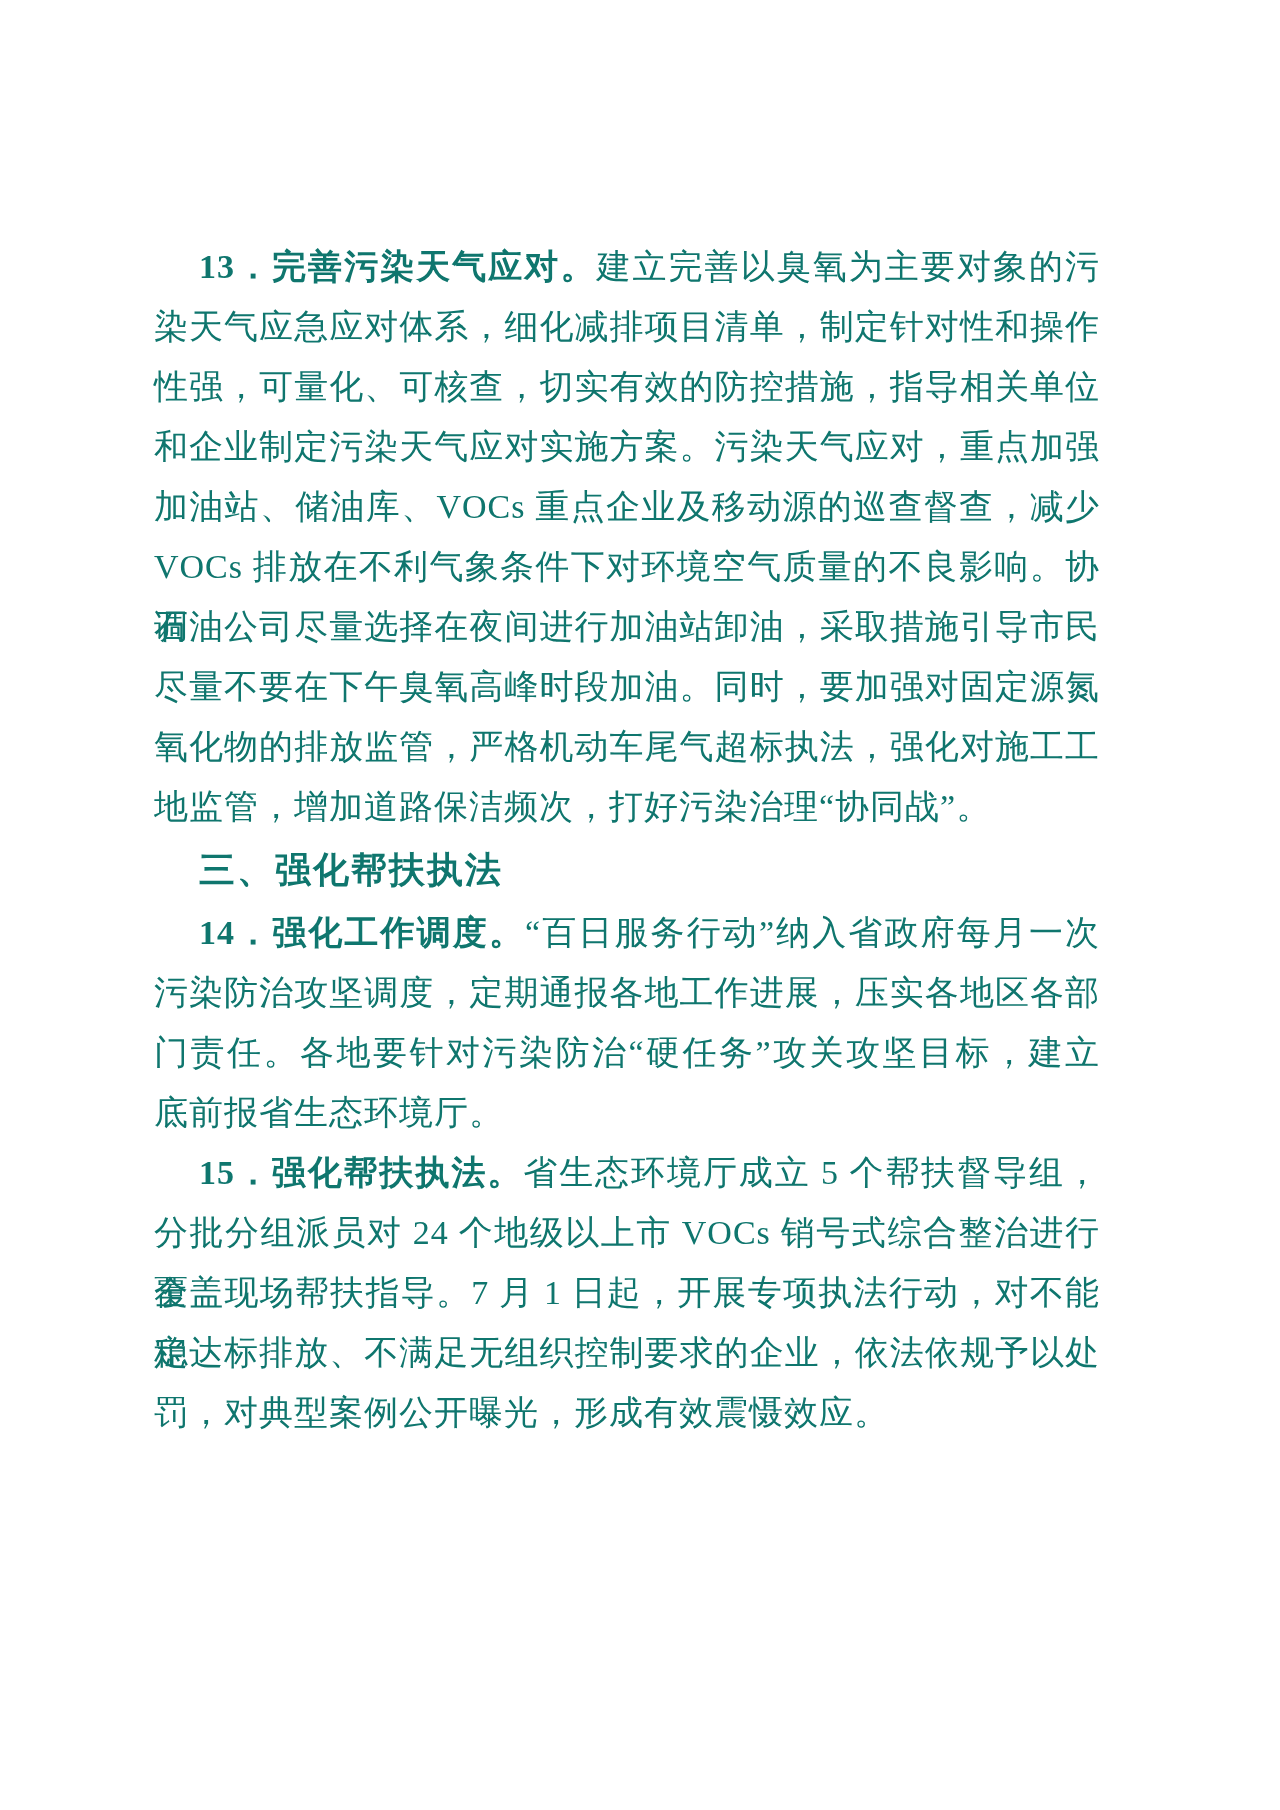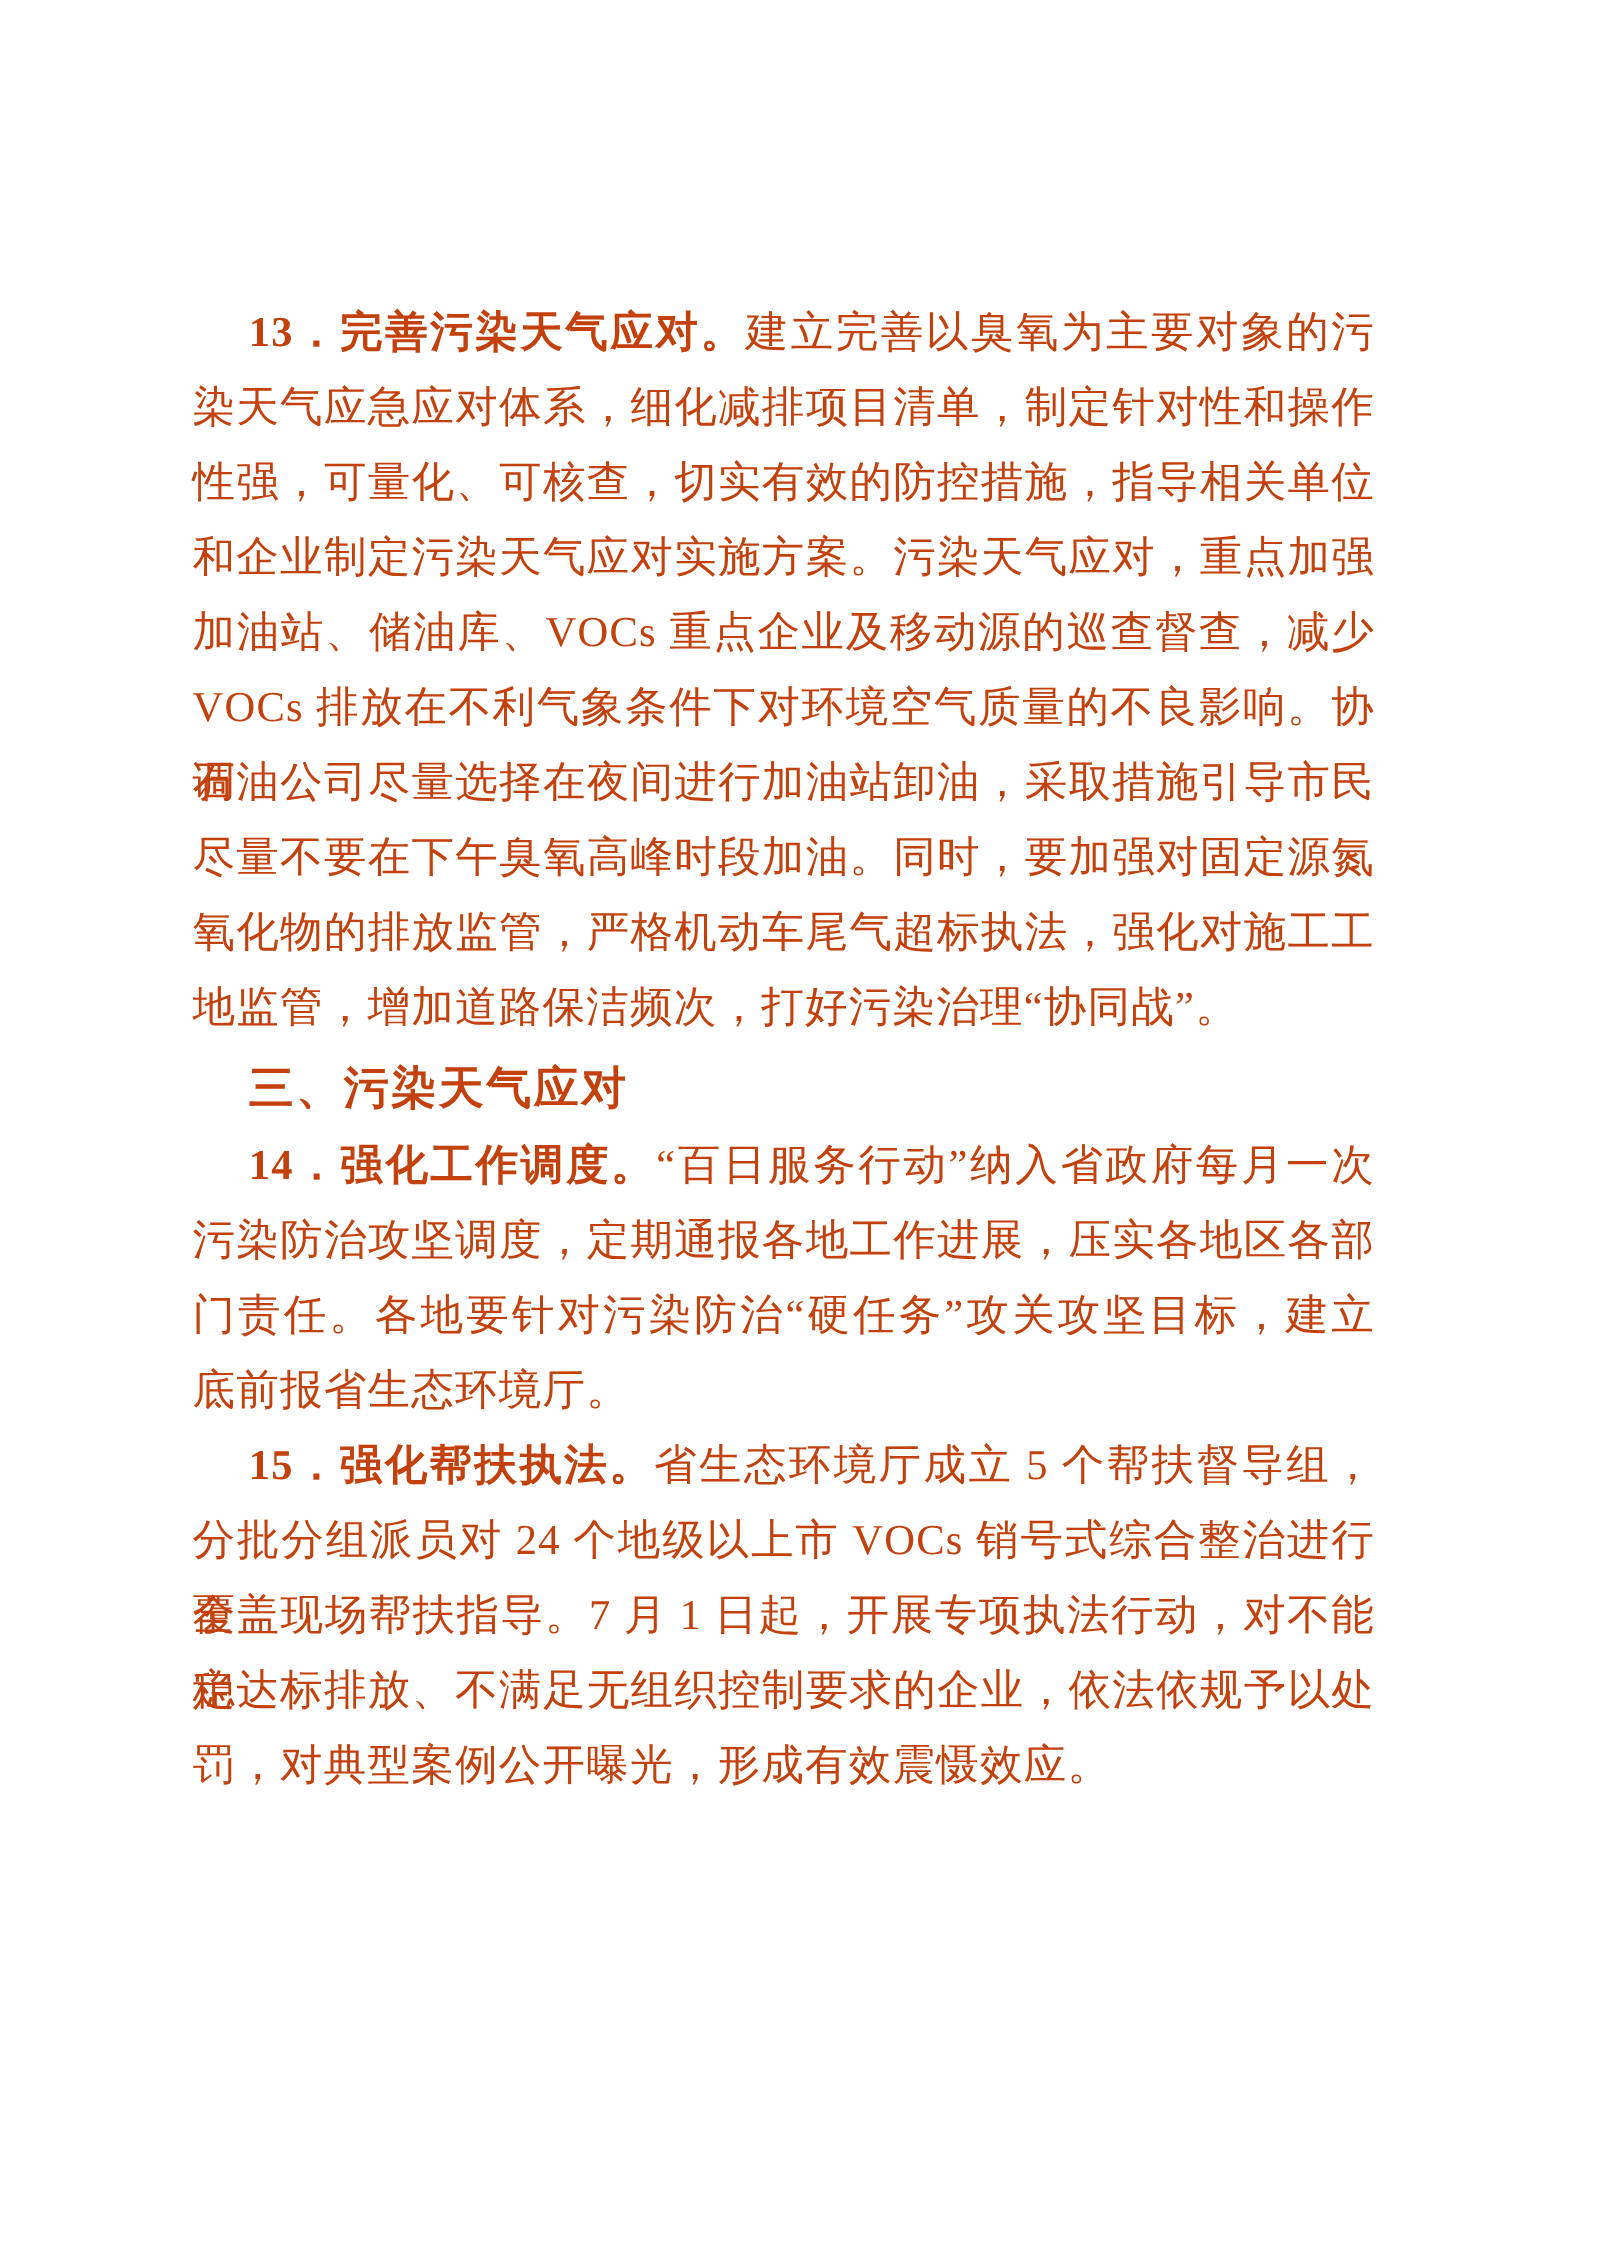--- a/index.html
+++ b/index.html
@@ -5,21 +5,21 @@
   html, body {
     margin: 0;
     padding: 0;
     background: #ffffff;
   }
   .page {
     position: relative;
     width: 1280px;
     height: 1810px;
     background: #ffffff;
-    color: #c2410c;
+    color: #0f766e;
     font-family: "Liberation Serif", "DejaVu Serif", serif;
     overflow: hidden;
   }
   .textblock {
     position: absolute;
     left: 154px;
     top: 237px;
     width: 946px;
   }
   .line {
@@ -62,21 +62,21 @@
     <div class="line">染天气应急应对体系，细化减排项目清单，制定针对性和操作</div>
     <div class="line">性强，可量化、可核查，切实有效的防控措施，指导相关单位</div>
     <div class="line">和企业制定污染天气应对实施方案。污染天气应对，重点加强</div>
     <div class="line">加油站、储油库、VOCs 重点企业及移动源的巡查督查，减少</div>
     <div class="line">VOCs 排放在不利气象条件下对环境空气质量的不良影响。协调</div>
     <div class="line">石油公司尽量选择在夜间进行加油站卸油，采取措施引导市民</div>
     <div class="line">尽量不要在下午臭氧高峰时段加油。同时，要加强对固定源氮</div>
     <div class="line">氧化物的排放监管，严格机动车尾气超标执法，强化对施工工</div>
     <div class="line lastline">地监管，增加道路保洁频次，打好污染治理“协同战”。</div>
 
-    <div class="heading">三、污染天气应对</div>
+    <div class="heading">三、强化帮扶执法</div>
 
     <div class="line indent"><span class="b">14．强化工作调度。</span><span>“百日服务行动”纳入省政府每月一次</span></div>
     <div class="line">污染防治攻坚调度，定期通报各地工作进展，压实各地区各部</div>
     <div class="line">门责任。各地要针对污染防治“硬任务”攻关攻坚目标，建立</div>
     <div class="line lastline">底前报省生态环境厅。</div>
 
     <div class="line indent"><span class="b">15．强化帮扶执法。</span><span>省生态环境厅成立 5 个帮扶督导组，</span></div>
     <div class="line">分批分组派员对 24 个地级以上市 VOCs 销号式综合整治进行全</div>
     <div class="line">覆盖现场帮扶指导。7 月 1 日起，开展专项执法行动，对不能稳</div>
     <div class="line">定达标排放、不满足无组织控制要求的企业，依法依规予以处</div>

